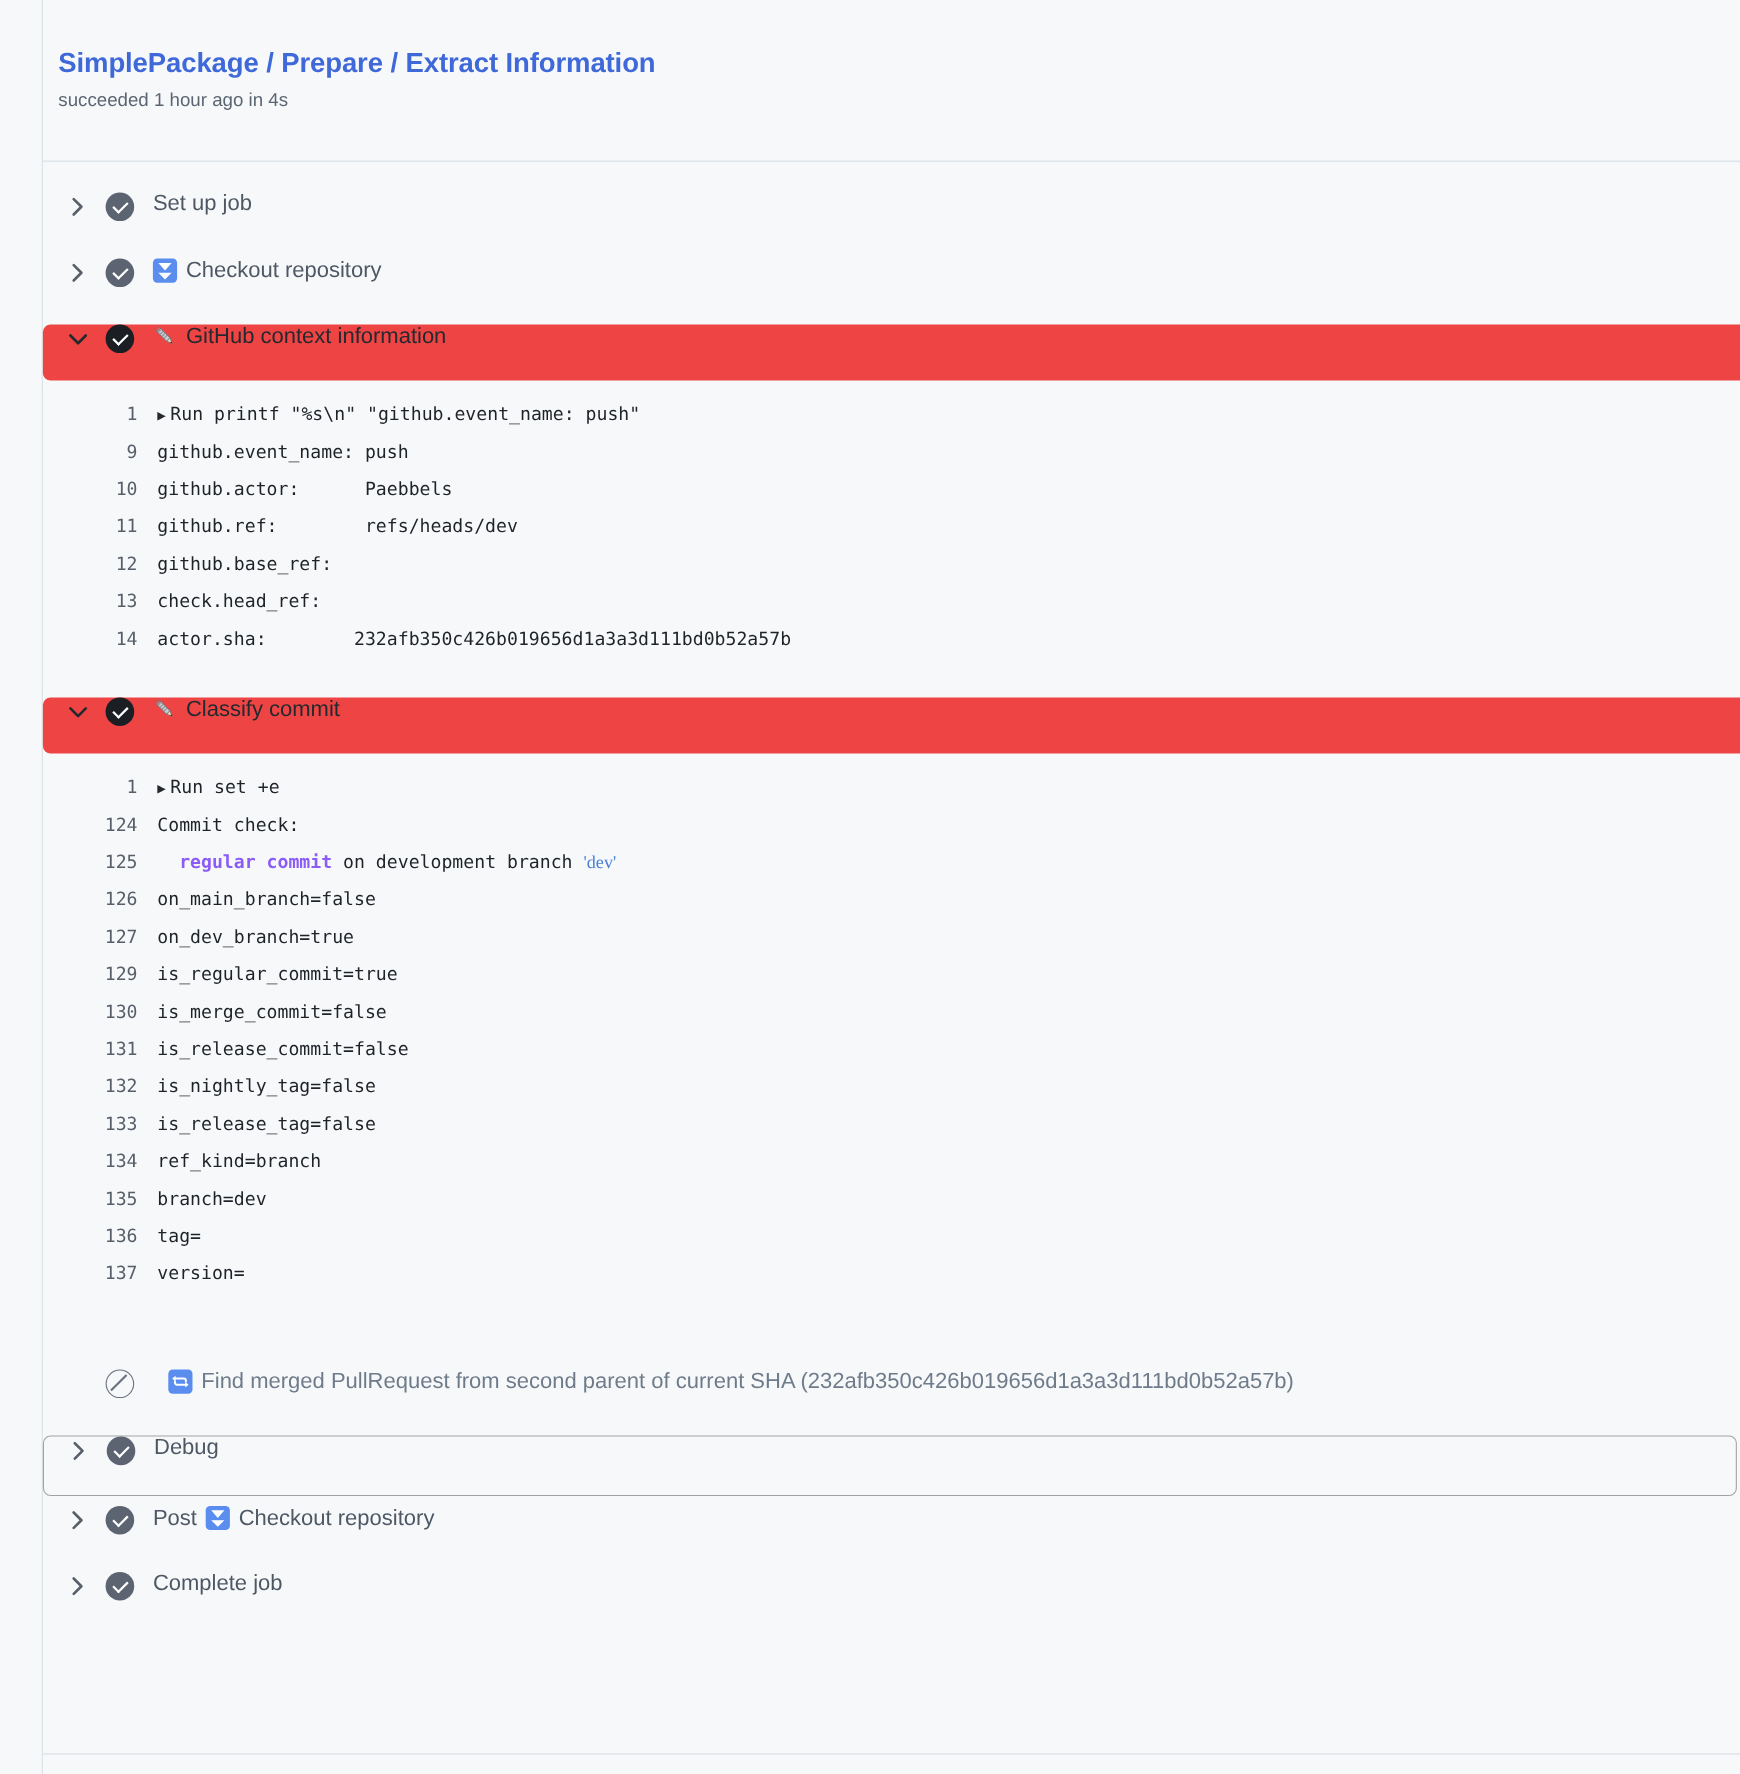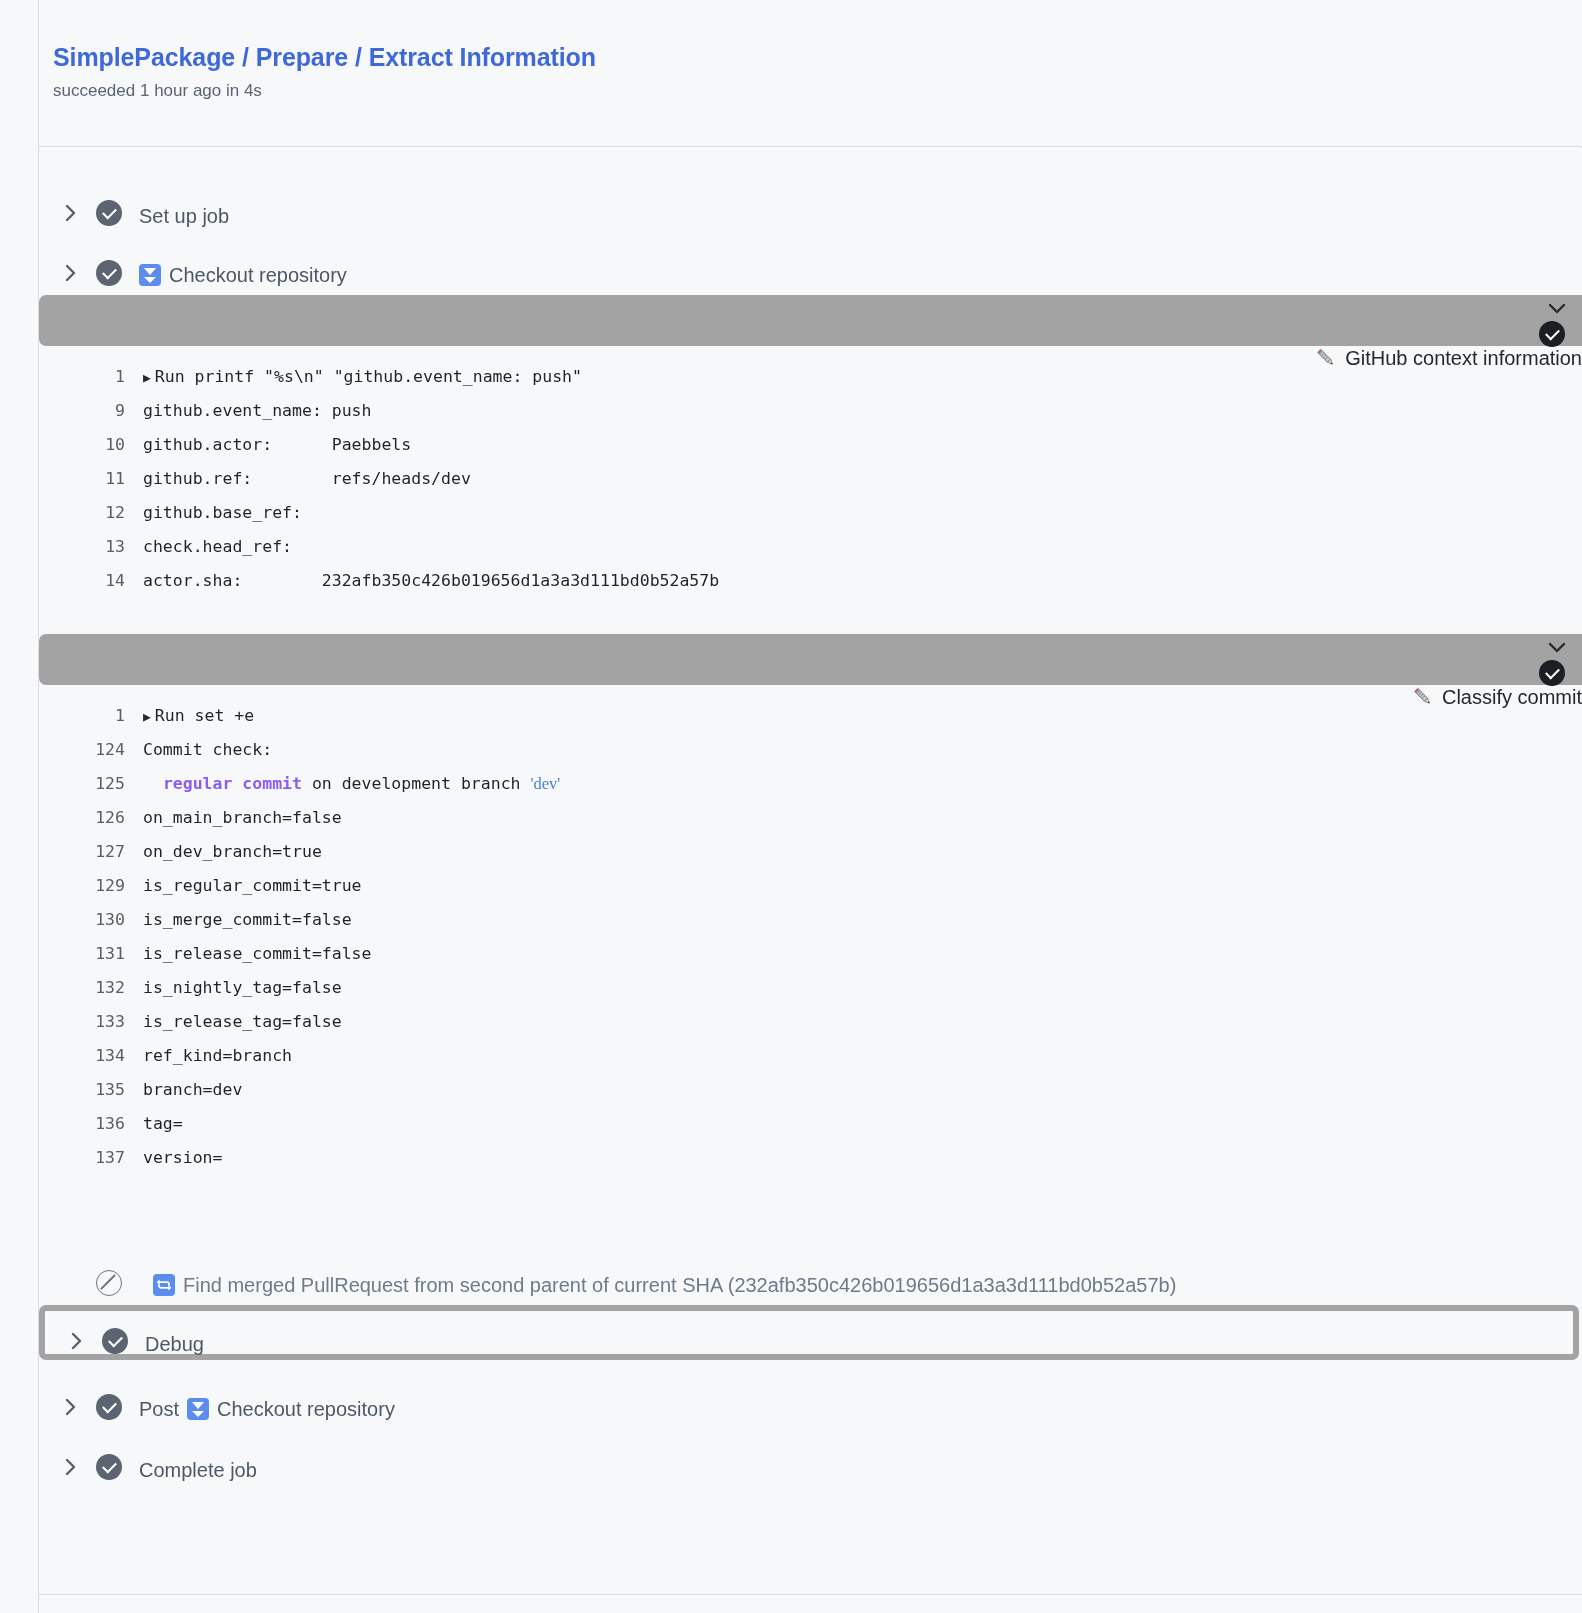--- a/index.html
+++ b/index.html
@@ -64,32 +64,31 @@
   .steps {
     position: absolute;
     left: 39px; right: 0; top: 148px; bottom: 0;
     background: #f6f8fa;
     padding-top: 18px;
   }
 
   .step-row {
     position: relative;
     display: flex;
-    align-items: flex-end;
+    align-items: flex-start;
     height: 51px;
     margin: 9px 0;
     padding-left: 19px;
     border-radius: 7px 0 0 7px;
   }
   .step-row.expanded {
-    background: #a3a3a3;
-    flex-direction: column;
+    background: #ef4444;
   }
   .step-row.focused {
-    border: 6px solid #a3a3a3;
+    border: 1px solid #a3a3a3;
     border-radius: 7px;
     margin-right: 3px;
     height: 55px;
   }
 
   .chevron {
     width: 26px;
     height: 26px;
     flex: 0 0 26px;
     position: relative;

